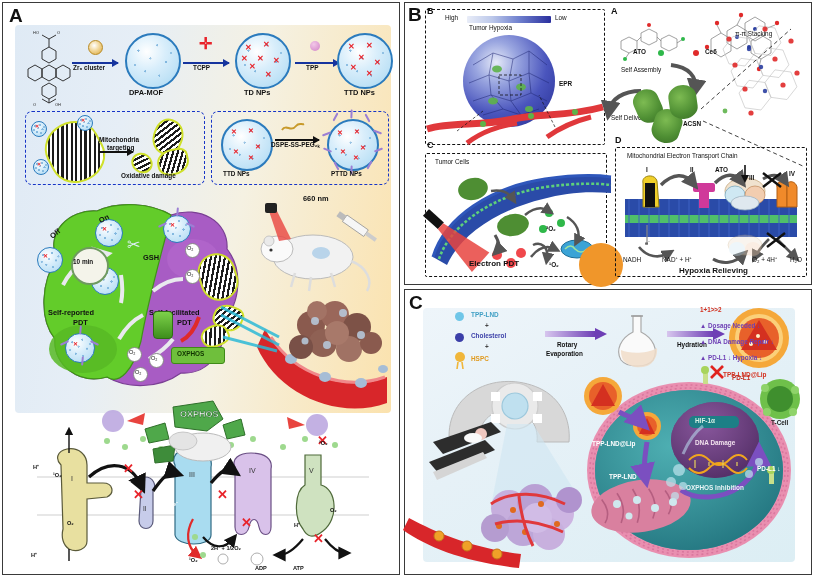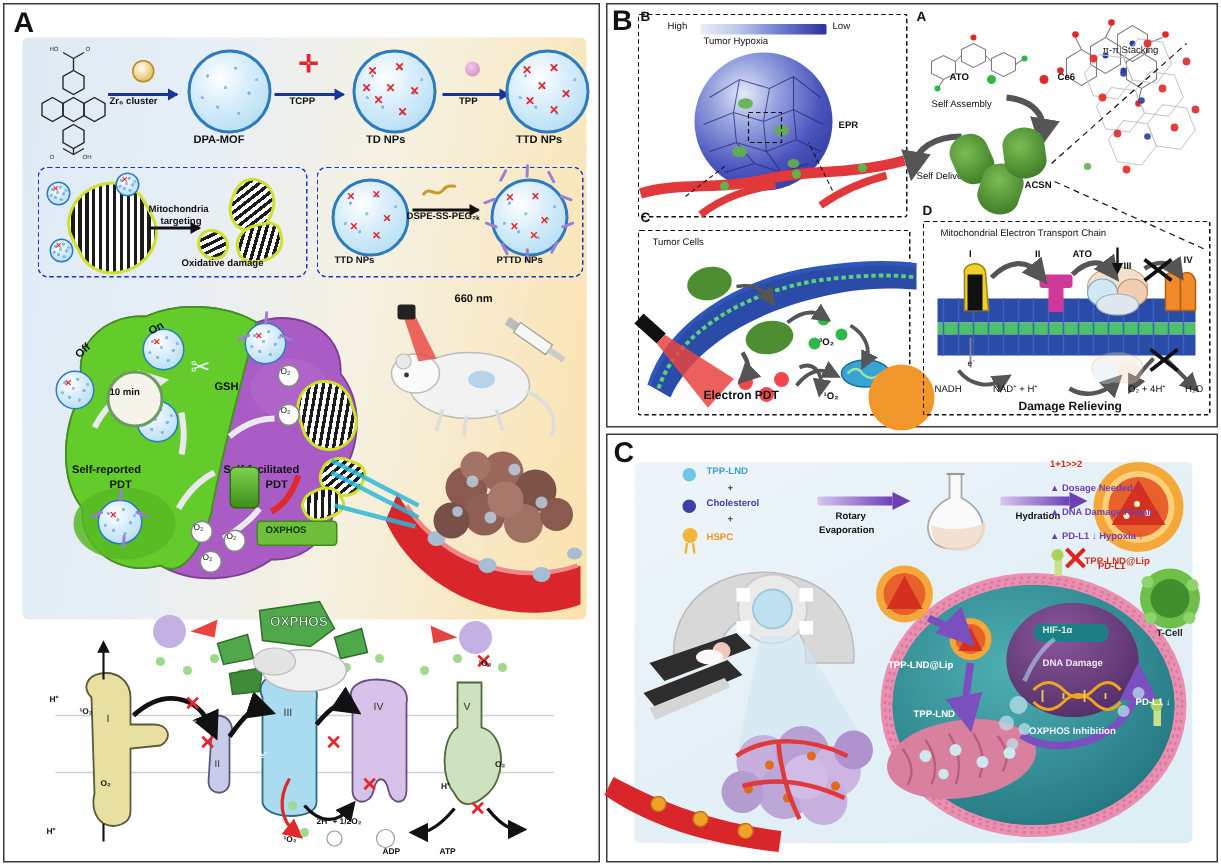--- a/index.html
+++ b/index.html
@@ -709,21 +709,21 @@
     </svg>
     <div class="lbl sm" style="left:241px;top:164px;">I</div>
     <div class="lbl sm" style="left:285px;top:164px;">II</div>
     <div class="lbl sm" style="left:344px;top:172px;">III</div>
     <div class="lbl sm" style="left:384px;top:168px;">IV</div>
     <div class="lbl xs nb" style="left:240px;top:238px;">e⁻</div>
     <div class="lbl sm nb" style="left:218px;top:254px;">NADH</div>
     <div class="lbl sm nb" style="left:257px;top:254px;">NAD⁺ + H⁺</div>
     <div class="lbl sm nb" style="left:347px;top:254px;">O₂ + 4H⁺</div>
     <div class="lbl sm nb" style="left:385px;top:254px;">H₂O</div>
-    <div class="lbl" style="left:274px;top:264px;font-size:8px;">Damage Relieving</div>
+    <div class="lbl" style="left:274px;top:264px;font-size:8px;">Hypoxia Relieving</div>
   </div>
 
   <div class="panel" id="panel-C">
     <div class="panel-letter" style="left:4px;top:3px;">C</div>
     <div style="position:absolute;left:18px;top:18px;width:372px;height:254px;border-radius:4px;
                 background:linear-gradient(150deg,#eef5fa 0%,#e6f1f7 40%,#dceef4 100%);"></div>
 
     <div class="circ" style="left:50px;top:22px;width:9px;height:9px;background:#6fc6e8;"></div>
     <div class="lbl sm" style="left:66px;top:22px;color:#3f9fc4;">TPP-LND</div>
     <div class="lbl sm" style="left:80px;top:33px;color:#444;">+</div>

